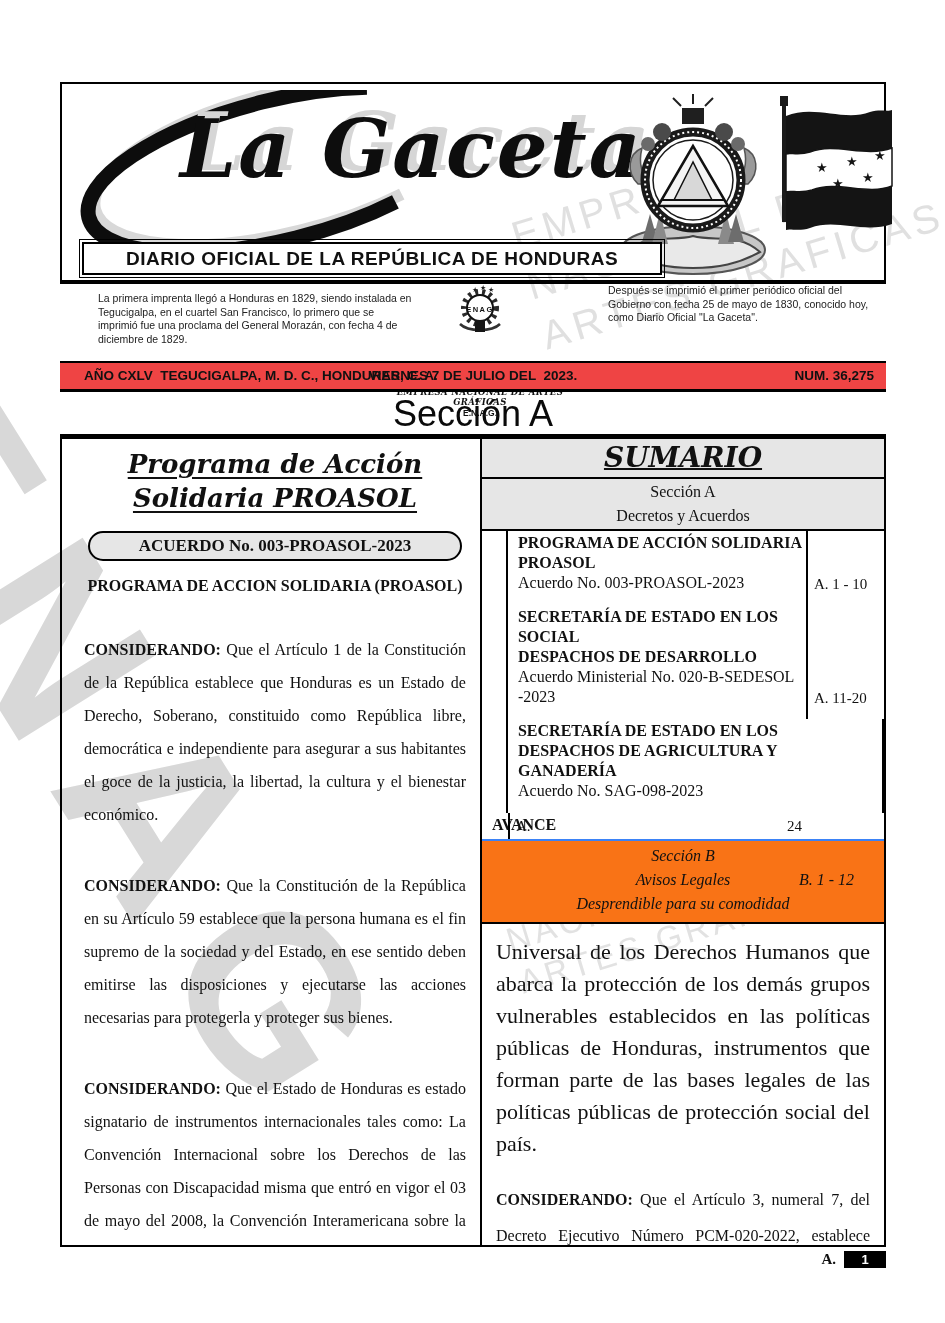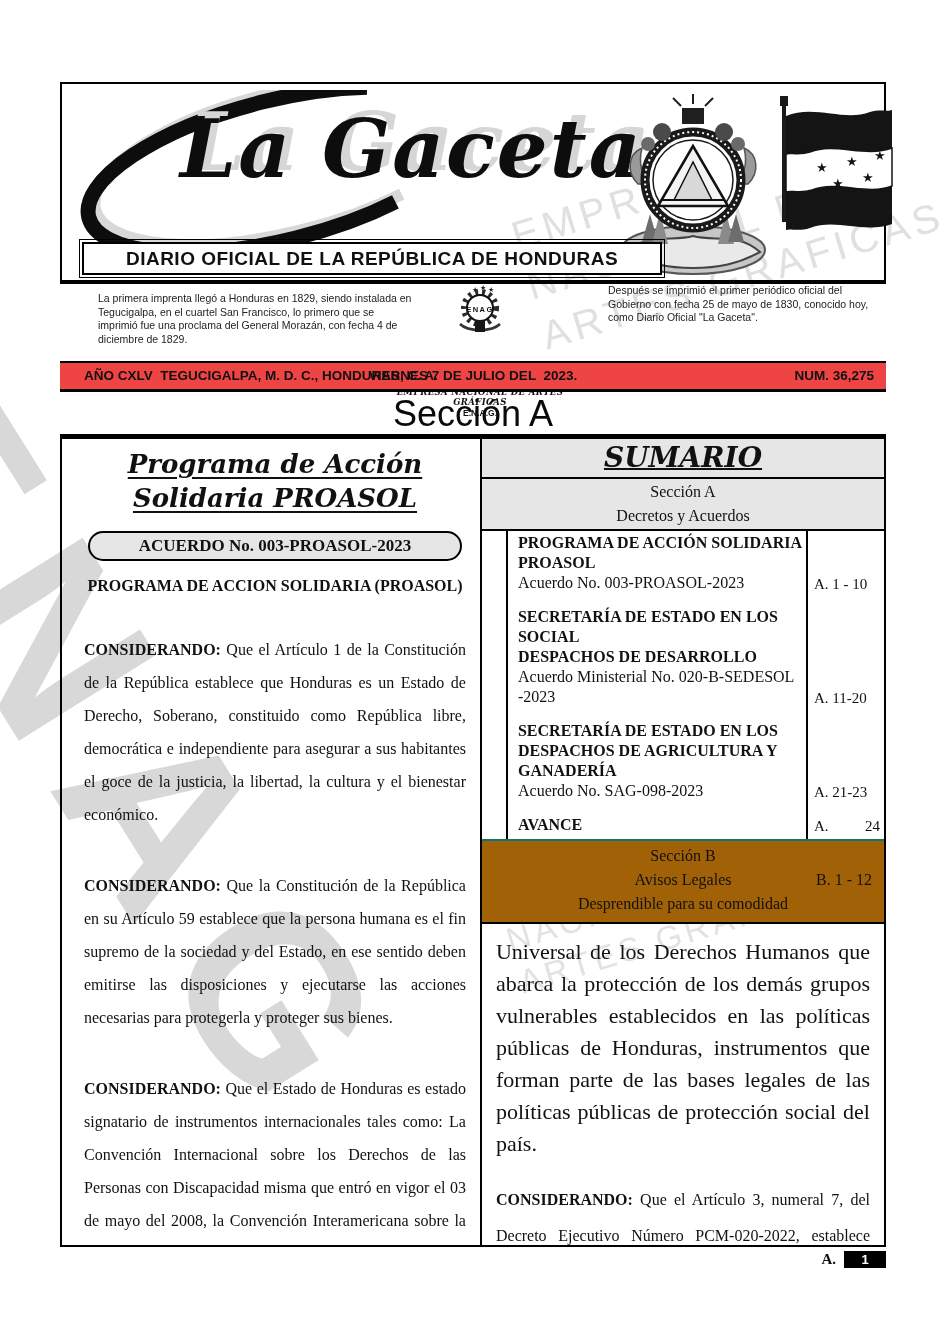--- a/index.html
+++ b/index.html
@@ -63,23 +63,23 @@
   .sum-subhead{background:#e6e6e6;border-bottom:2px solid #000;text-align:center;font-size:16px;line-height:24px;padding:1px 0;}
   .sum-table{display:grid;grid-template-columns:26px 1fr 78px;background:#fff;}
   .cell-spacer{border-right:2px solid #000;}
   .cell-pages{border-left:2px solid #000;display:flex;align-items:flex-end;padding:0 4px 12px 6px;font-size:15px;}
   .cell-pages.split{justify-content:space-between;padding-bottom:4px;}
   .cell-content{padding:2px 4px 12px 10px;font-size:16px;line-height:20px;font-family:Liberation Serif, serif;}
   .cell-content.last{padding-bottom:4px;}
   .cell-pages.last{padding-bottom:4px;}
   .sum-line{white-space:nowrap;}
   .sum-line.bold{font-weight:bold;}
-  .section-b{position:relative;border-top:2px solid #0f766e;background:#a16207;text-align:center;
-      font-size:16px;line-height:24px;padding:3px 0 6px 0;}
-  .secb-pages{position:absolute;right:12px;top:27px;text-align:center;}
+  .section-b{position:relative;border-top:2px solid #3b82f6;background:#f97316;text-align:center;
+      font-size:16px;line-height:24px;padding:3px 0 6px 0;font-style:italic;}
+  .secb-pages{position:absolute;right:30px;top:27px;text-align:center;}
   
   .right-paras{padding:0 14px;}
   .para-r1{margin-top:12px;font-size:22px;line-height:32px;text-align:justify;}
   .para-r2{margin-top:20px;font-size:16px;line-height:36px;text-align:justify;}
   .para-r2 .lead{font-weight:bold;}
   
   .page-footer{margin-top:4px;display:flex;justify-content:flex-end;align-items:center;gap:8px;}
   .footer-section{font-weight:bold;font-size:15px;}
   .footer-pagebox{width:42px;height:17px;background:#000;color:#fff;text-align:center;
       font-family:"Liberation Sans",sans-serif;font-weight:bold;font-size:13px;line-height:17px;}
@@ -231,23 +231,20 @@
                 <span>A. 11-20</span>
               </div>
 
             <div class="cell-spacer"></div>
             <div class="cell-content">
               <div class="sum-line bold">SECRETARÍA DE ESTADO EN LOS</div>
               <div class="sum-line bold">DESPACHOS DE AGRICULTURA Y</div>
               <div class="sum-line bold">GANADERÍA</div>
               <div class="sum-line">Acuerdo No. SAG-098-2023</div>
             </div>
-            <div class="cell-pages">
-                <span>A. 21-23</span>
-              </div>
 
             <div class="cell-spacer"></div>
             <div class="cell-content last">
               <div class="sum-line bold">AVANCE</div>
             </div>
             <div class="cell-pages split last">
               <span>A.</span>
               <span>24</span>
             </div>
           </div>

